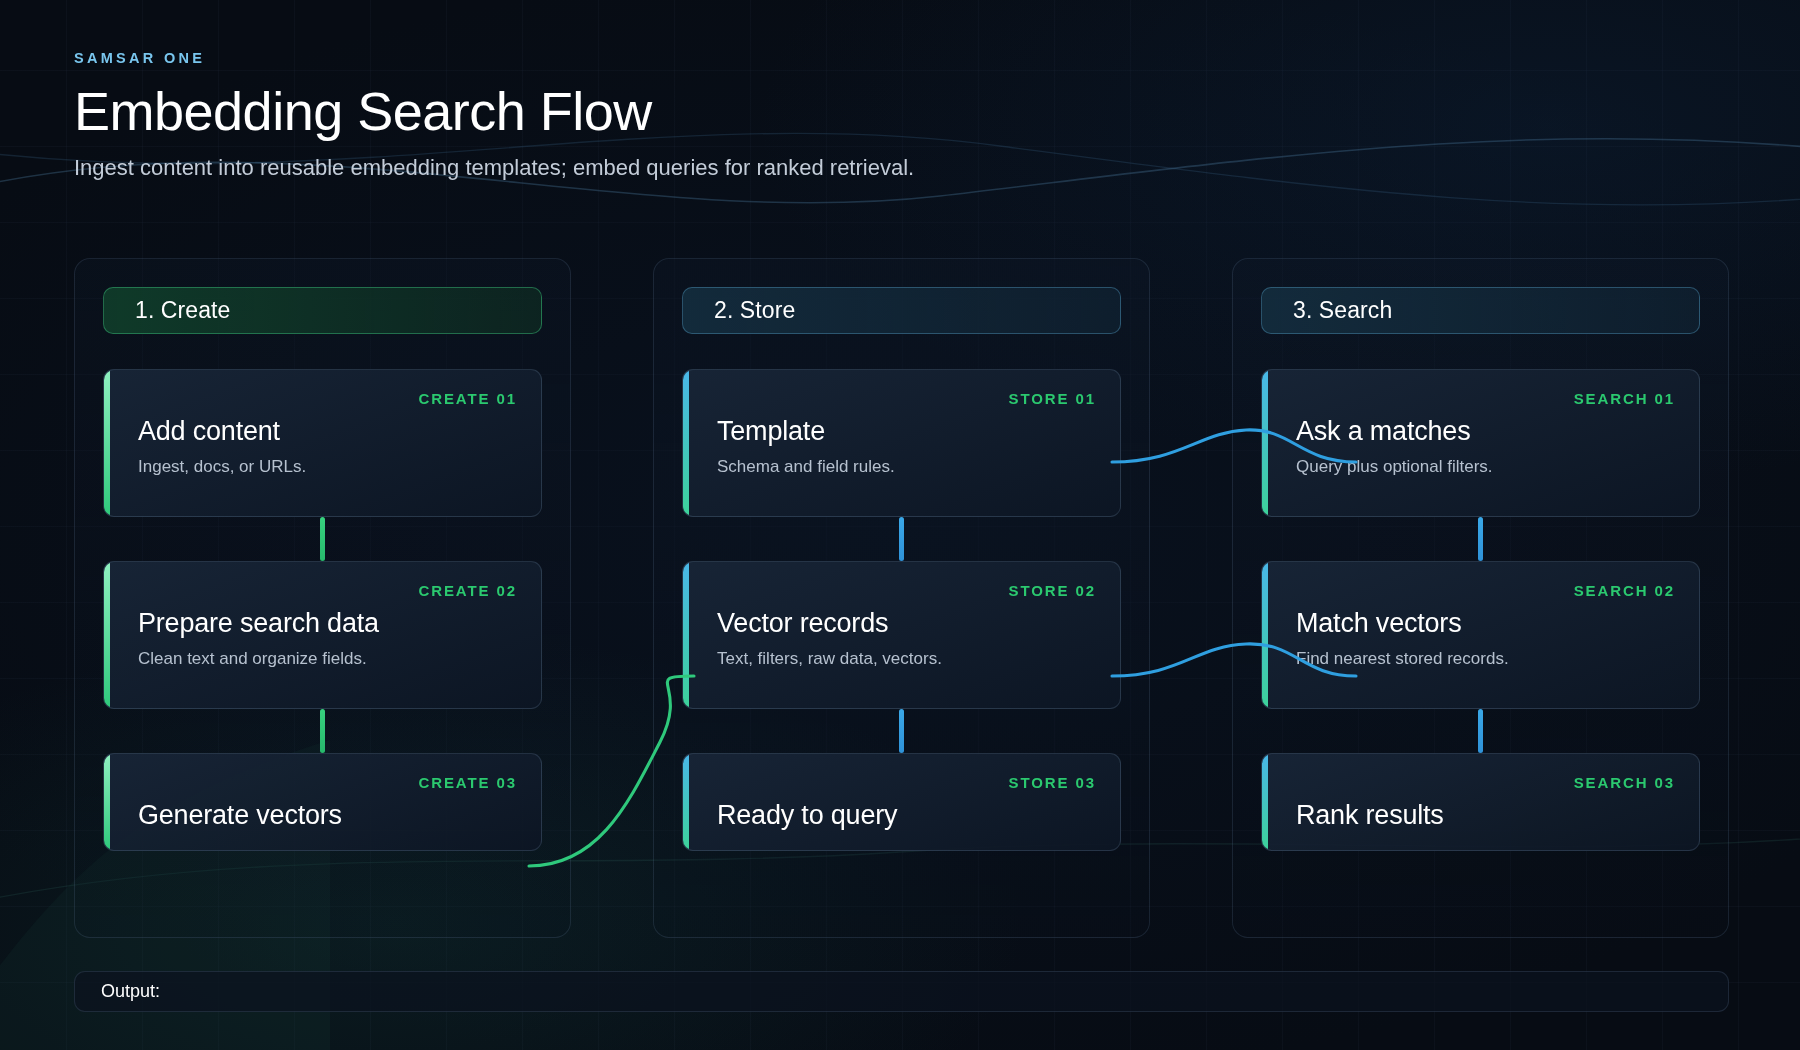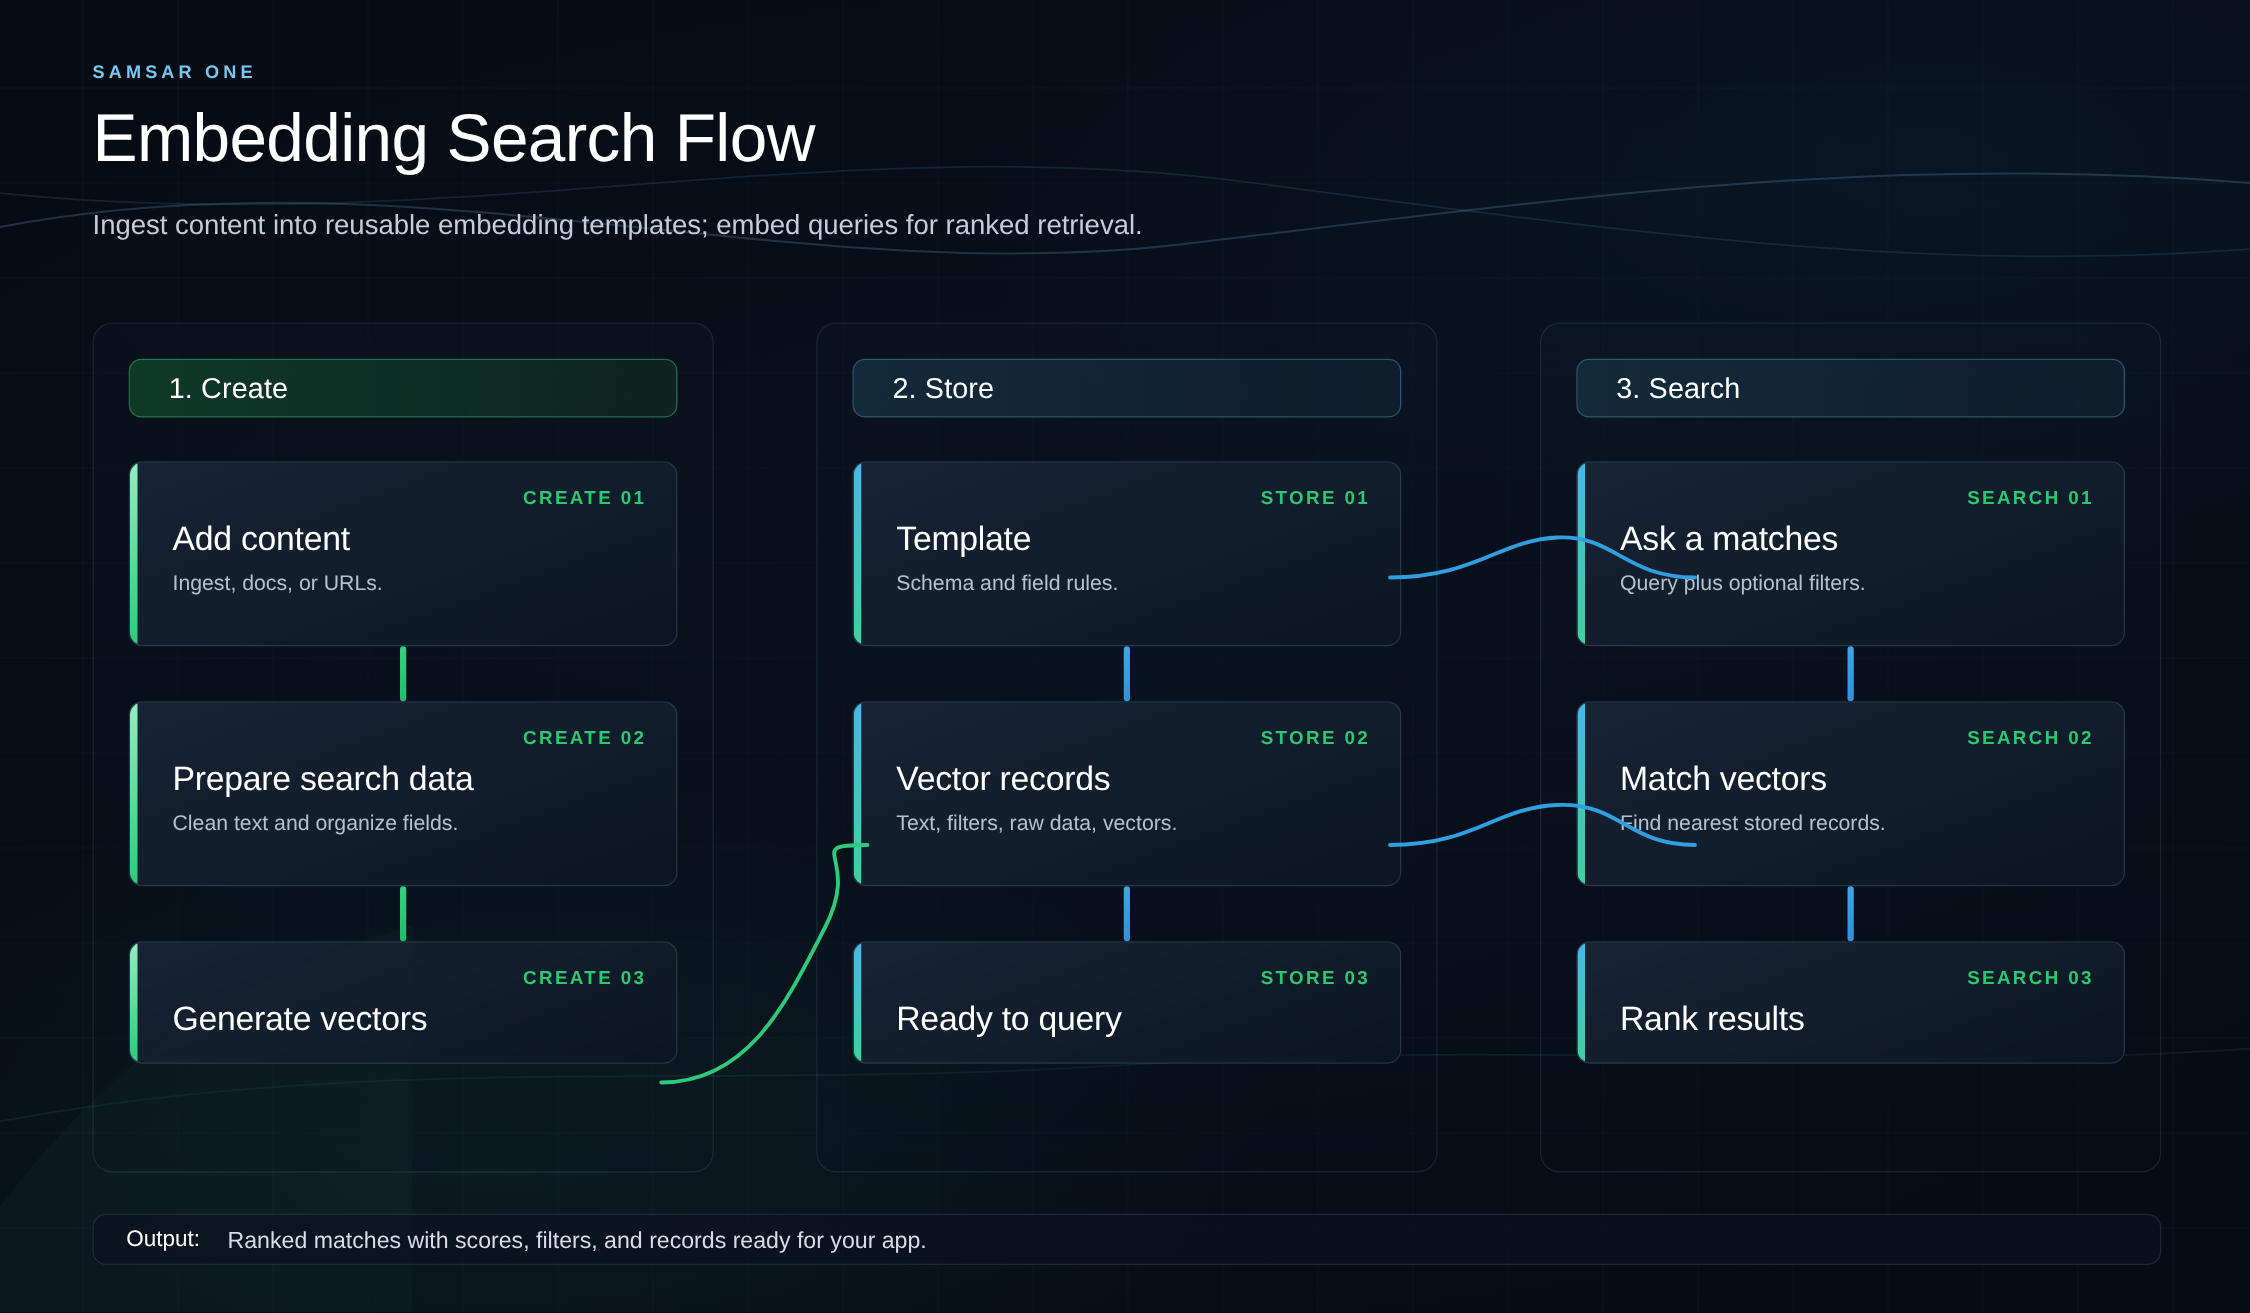--- a/index.html
+++ b/index.html
@@ -36,21 +36,21 @@
   .header{ position:absolute; left:74px; top:50px; z-index:4; }
   .eyebrow{
     font-size:14.5px; font-weight:700; letter-spacing:3.3px;
     color:#79c6ee; text-transform:uppercase;
   }
   .title{
     font-size:54px; font-weight:400; color:#ffffff;
     letter-spacing:-0.5px; margin-top:17px; line-height:1.06;
   }
   .subtitle{
-    font-size:22px; color:#c3ccd8; margin-top:27px; font-weight:400;
+    font-size:22px; color:#c3ccd8; margin-top:15px; font-weight:400;
   }
 
   
   .board{
     position:absolute; left:74px; top:258px;
     width:1655px; height:680px;
     display:flex; gap:82px; z-index:3;
   }
   .column{
     flex:1 1 0;
@@ -225,14 +225,13 @@
   </div>
 
 <svg id="links" viewBox="0 0 1800 1050">
   <path d="M 1112 462 C 1180 462, 1200 432, 1246 430 C 1292 428, 1300 462, 1356 462" fill="none" stroke="#2f9fe0" stroke-width="3.1" stroke-linecap="round"></path>
   <path d="M 1112 676 C 1180 676, 1196 646, 1246 644 C 1296 642, 1302 676, 1356 676" fill="none" stroke="#2f9fe0" stroke-width="3.1" stroke-linecap="round"></path>
   <path d="M 529 866 C 600 866, 630 800, 660 742 C 690 684, 640 676, 694 676" fill="none" stroke="#2fc97c" stroke-width="3.1" stroke-linecap="round"></path>
 </svg>
 
 <div class="output">
   <span class="output-label">Output:</span>
-  <span class="output-text">Ranked matches with scores, filters, and records ready for your app.</span>
 </div>
 
 </body></html>

